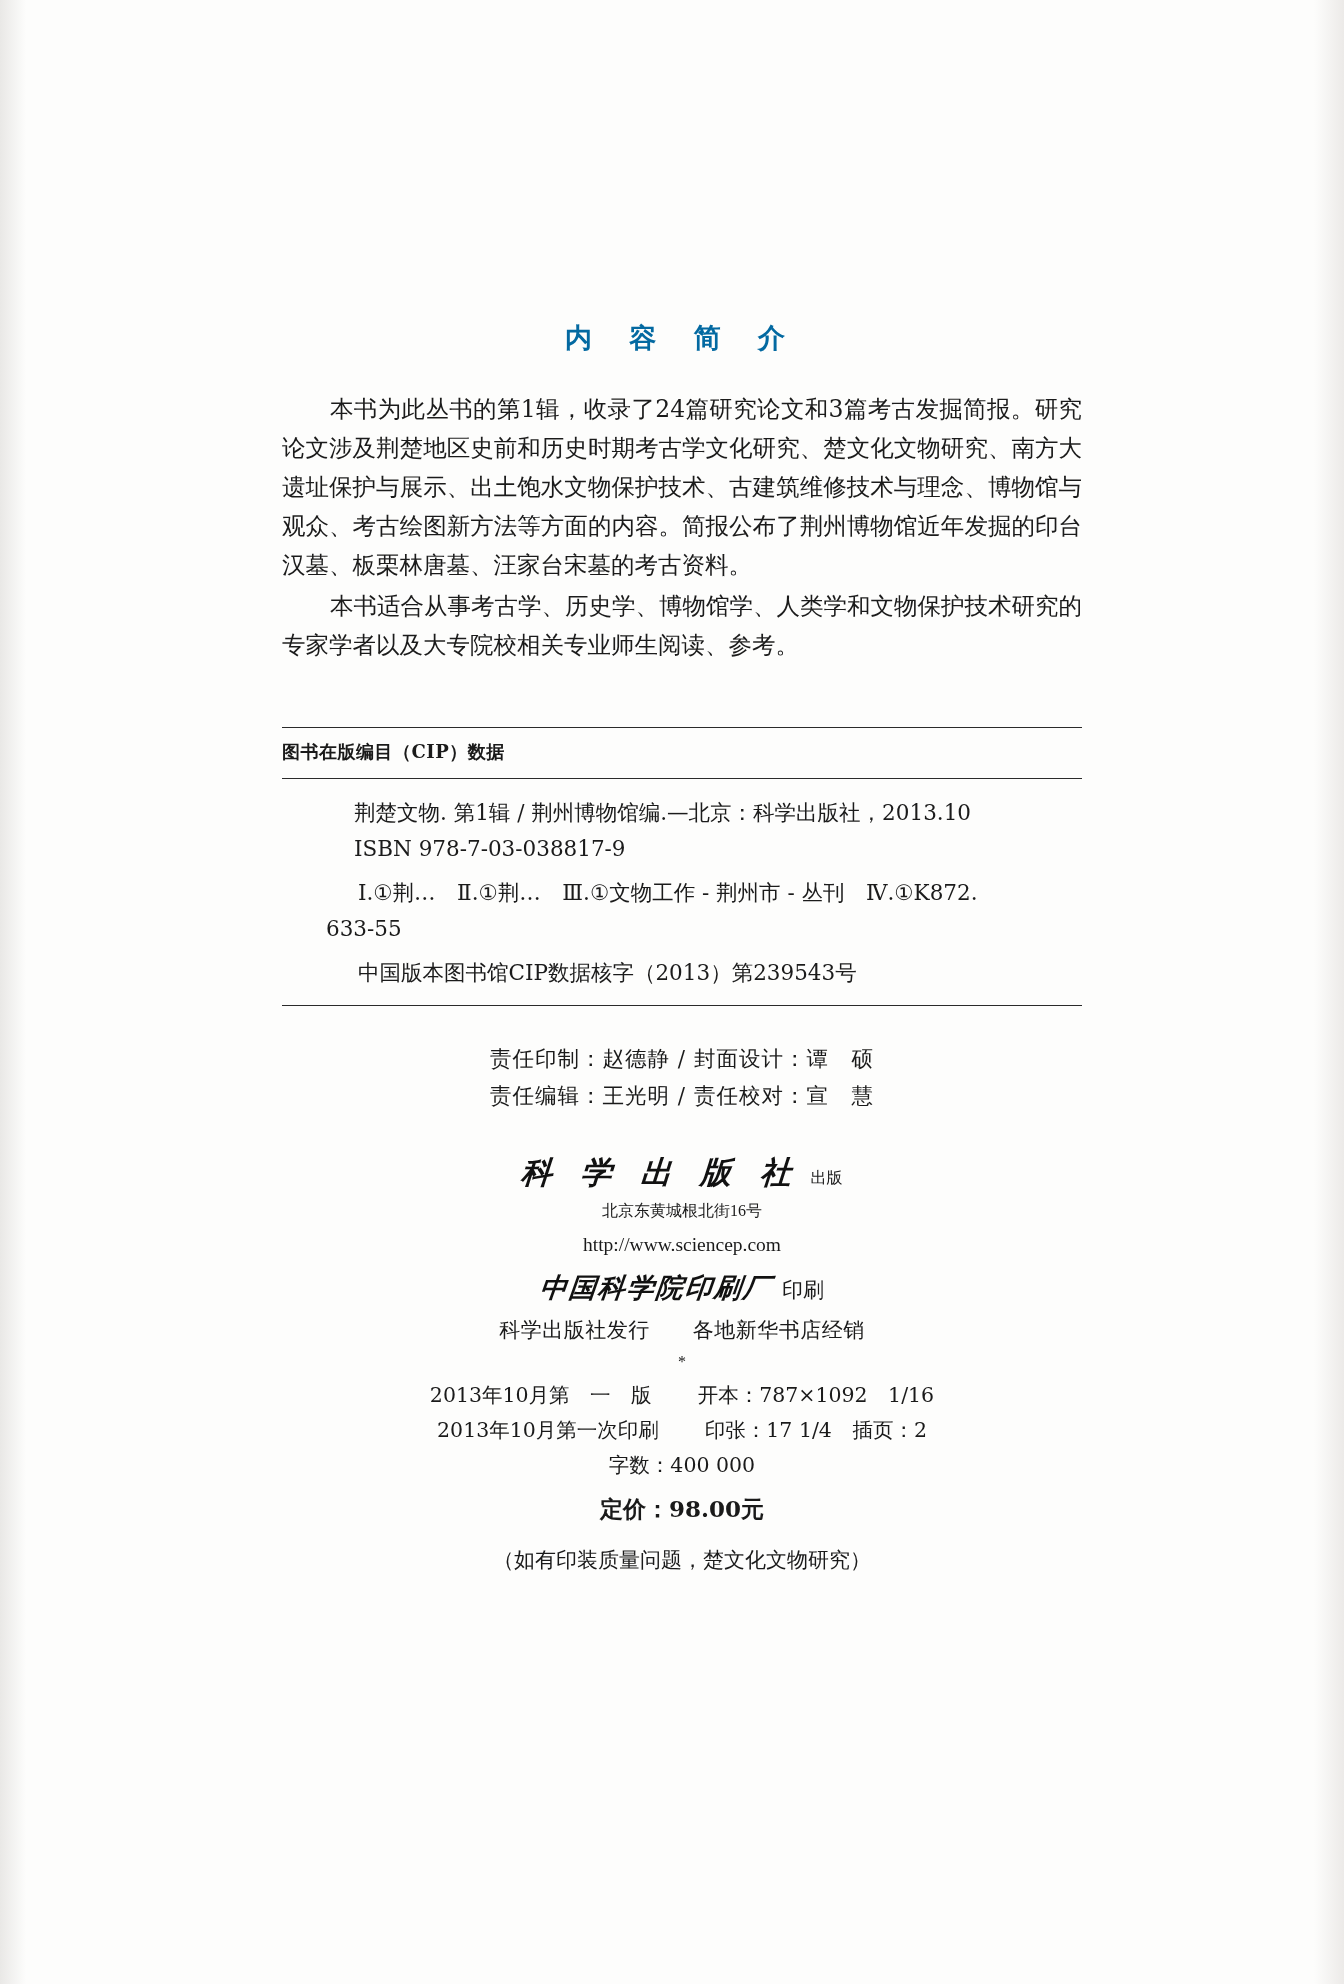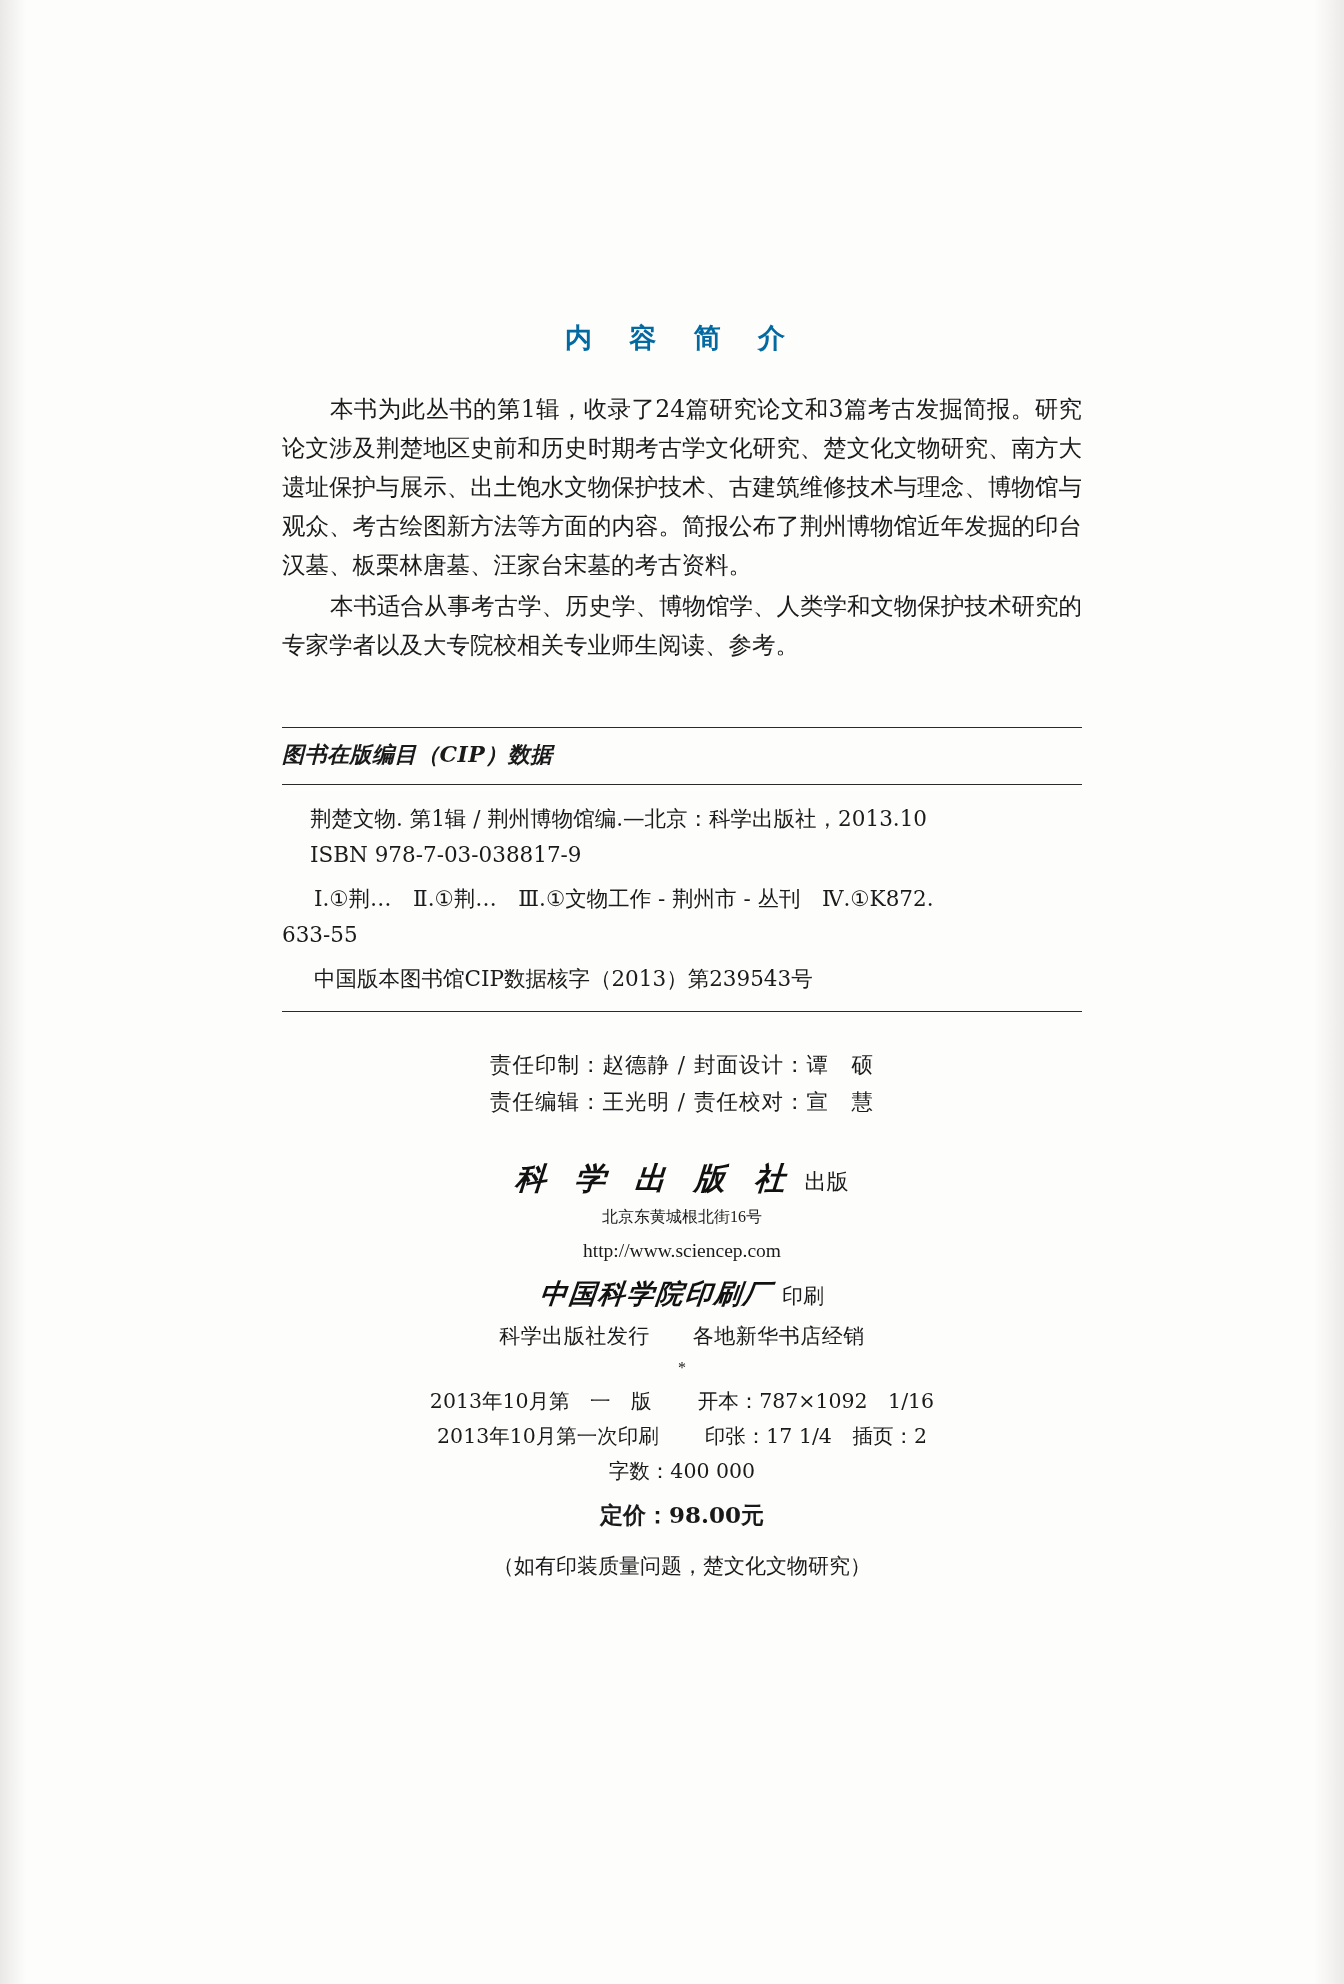--- a/index.html
+++ b/index.html
@@ -69,29 +69,29 @@
 
   .cip-block {
     margin-top: 62px;
   }
   .rule {
     border: none;
     border-top: 1.6px solid #2a2a2a;
     margin: 0;
   }
   .cip-heading {
-    font-size: 22px;
+    font-size: 18px;
     font-weight: bold;
     padding: 12px 0 14px 0;
     font-family: "DejaVu Serif", "Liberation Serif", serif;
     letter-spacing: 0.5px;
-    font-style: italic;
   }
   .cip-body {
     padding: 16px 0 14px 0;
+    margin-left: 44px;
   }
   .cip-body .line {
     font-size: 21.5px;
     line-height: 36px;
     font-family: "DejaVu Serif", "Liberation Serif", serif;
     color: #1b1b1b;
   }
   .cip-body .indent {
     text-indent: 28px;
   }
@@ -126,21 +126,21 @@
   .pub-logo {
     font-size: 31px;
     font-family: "DejaVu Serif", "Liberation Serif", serif;
     font-weight: bold;
     font-style: italic;
     letter-spacing: 9px;
     color: #111;
     transform: skewX(-4deg);
   }
   .pub-suffix {
-    font-size: 22px;
+    font-size: 16px;
     font-family: Liberation Mono, monospace;
   }
   .pub-line {
     font-size: 16px;
     line-height: 34px;
     font-family: Liberation Serif, serif;
   }
   .pub-url {
     font-size: 19.5px;
     line-height: 34px;

